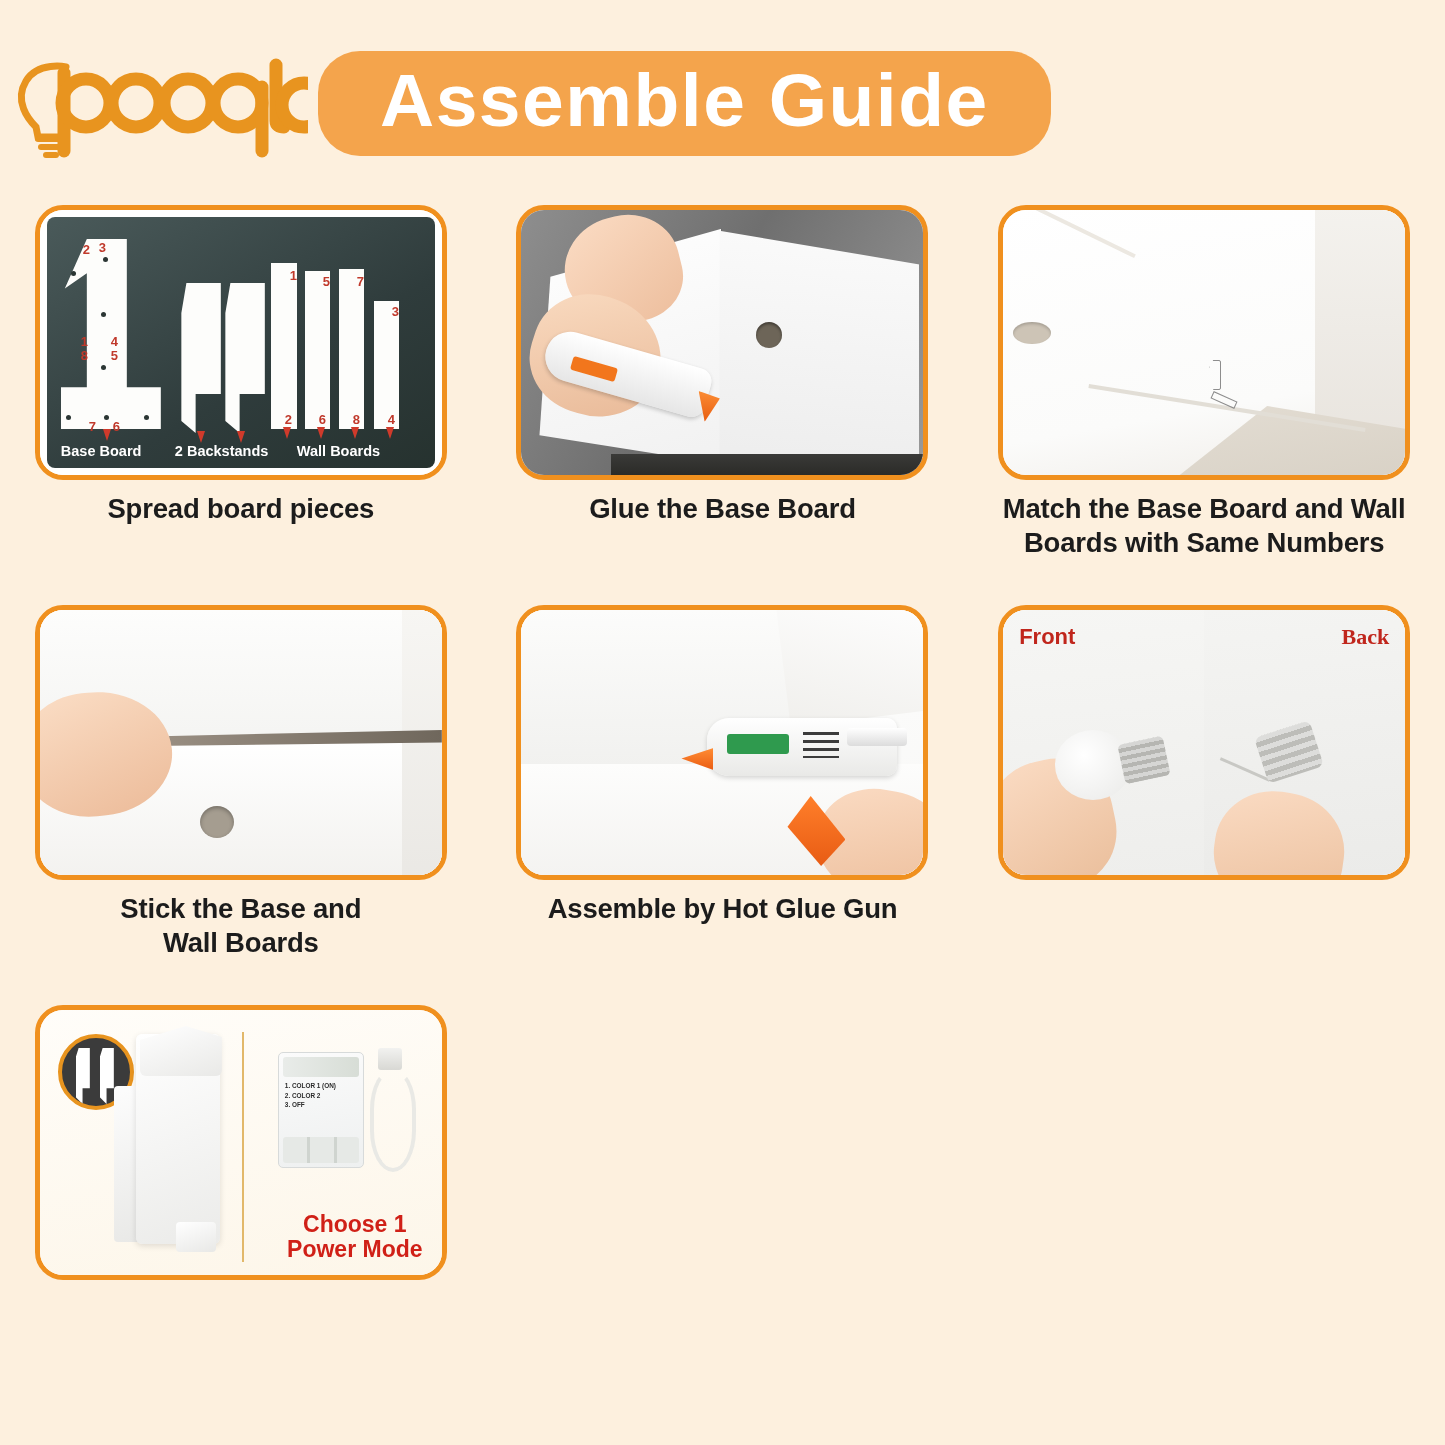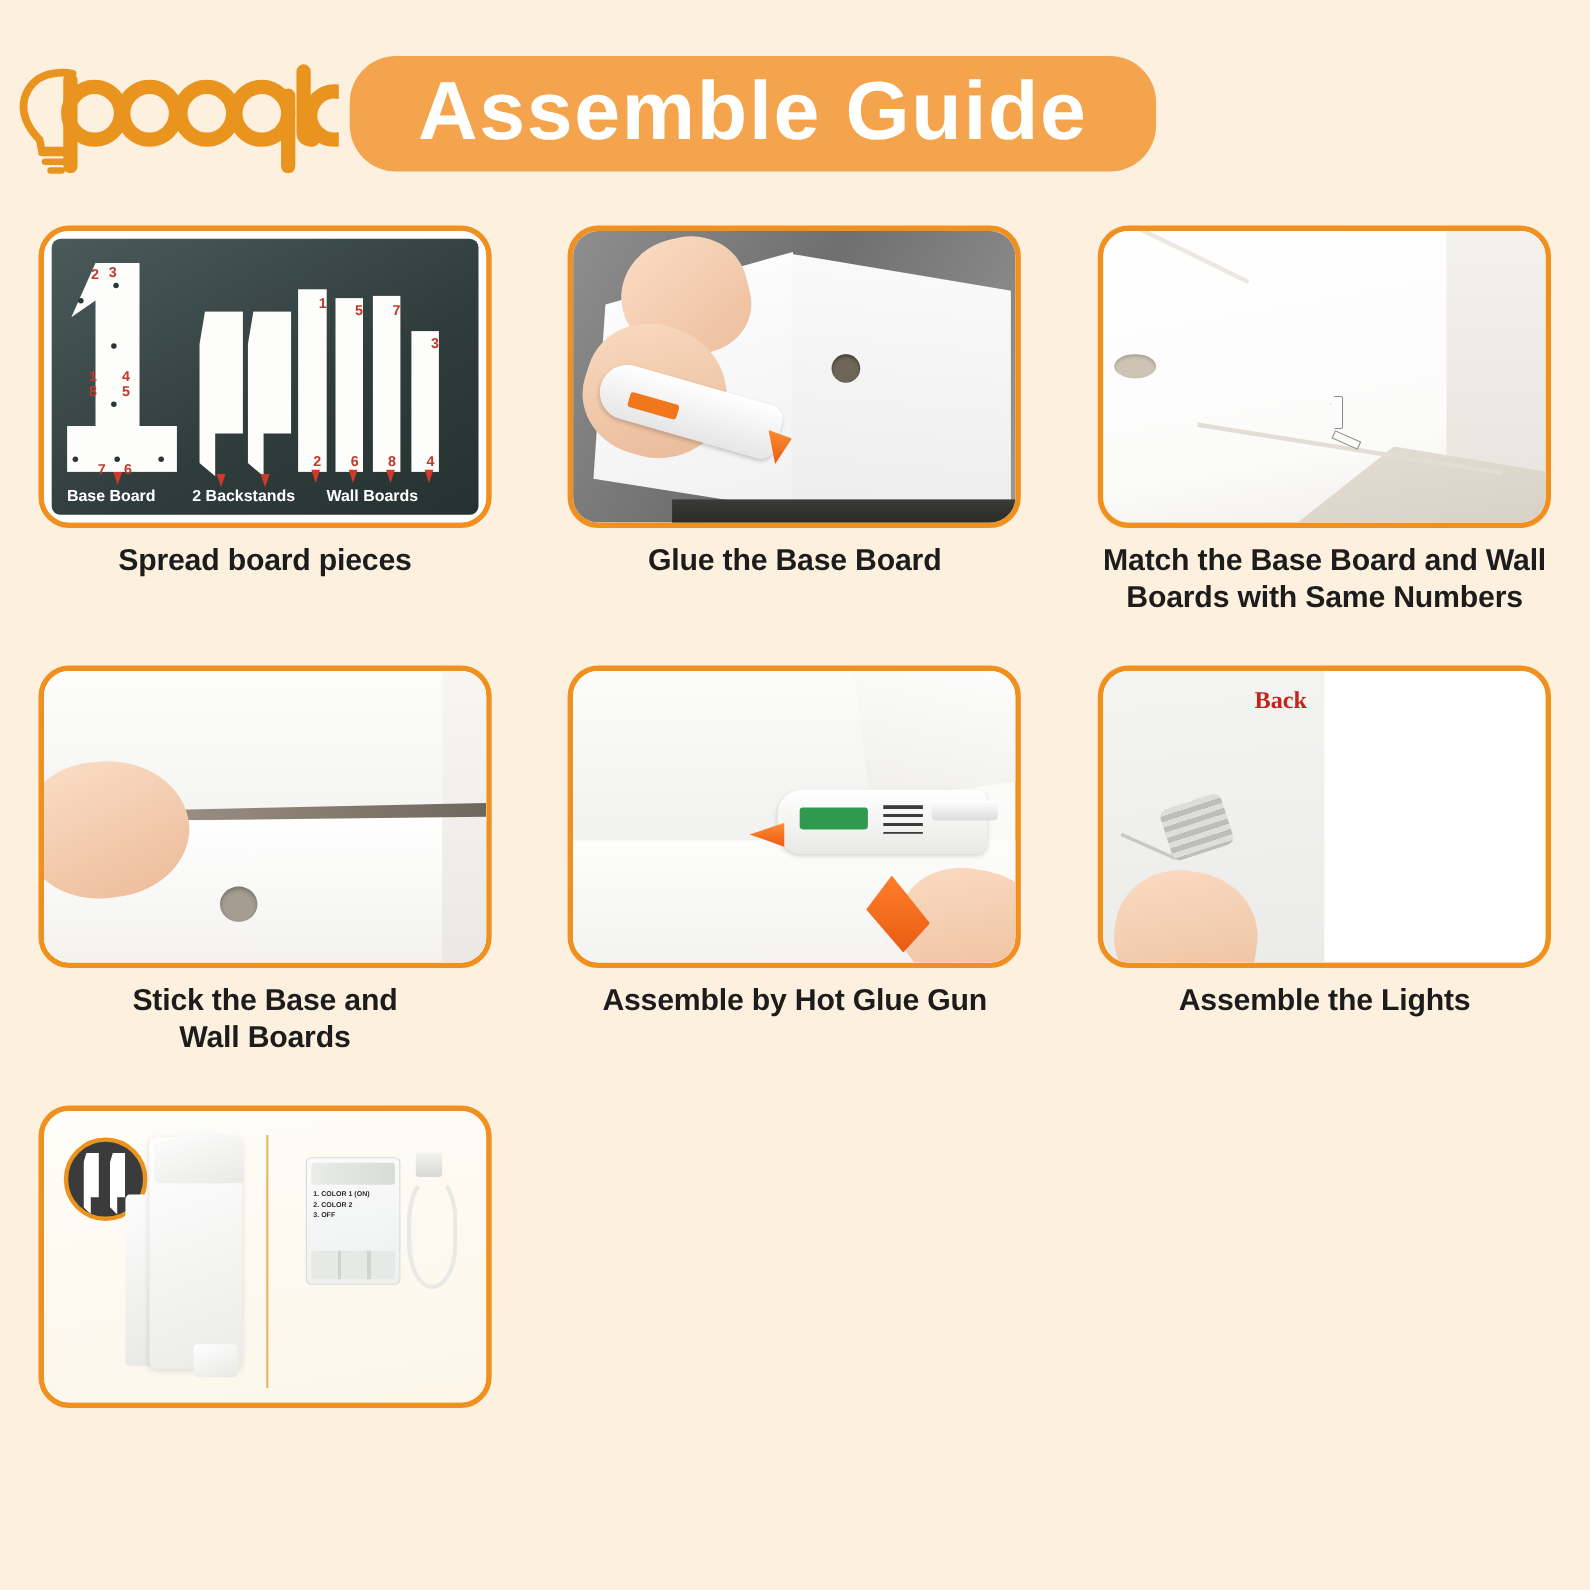--- a/index.html
+++ b/index.html
@@ -649,30 +649,33 @@
         </div>
       </div>
       <div class="caption">
         <span>Assemble by Hot Glue Gun</span>
       </div>
     </div>
 
     <div class="cell">
       <div class="photo-frame">
         <div class="scene s8">
+          <div class="half left">
+            <div class="sidelabel l">Front</div>
+            <div class="handL"></div>
+            <div class="bulb"></div>
+            <div class="screw"></div>
+          </div>
           <div class="half right">
             <div class="sidelabel r">Back</div>
             <div class="wire"></div>
             <div class="socket"></div>
             <div class="handR"></div>
           </div>
         </div>
-      </div>
-      <div class="caption">
-        <span>Assemble the Lights</span>
       </div>
     </div>
 
     <div class="cell">
       <div class="photo-frame">
         <div class="scene s9">
           <div class="badge">
             <div class="bs" style="left:14px; top:10px; width:14px; height:56px; clip-path: polygon(20% 0, 100% 0, 100% 72%, 48% 72%, 48% 100%, 0 88%, 0 16%);"></div>
             <div class="bs" style="left:38px; top:10px; width:14px; height:56px; clip-path: polygon(20% 0, 100% 0, 100% 72%, 48% 72%, 48% 100%, 0 88%, 0 16%);"></div>
           </div>
@@ -689,18 +692,22 @@
               <div>1. COLOR 1 (ON)</div>
               <div>2. COLOR 2</div>
               <div>3. OFF</div>
             </div>
             <div class="cells"></div>
           </div>
 
           <div class="usb"></div>
           <div class="usbwire"></div>
 
+          <div class="powertext">
+            <div>Choose 1</div>
+            <div>Power Mode</div>
+          </div>
         </div>
       </div>
     </div>
 
   </div>
 </div>
 
 </body></html>

